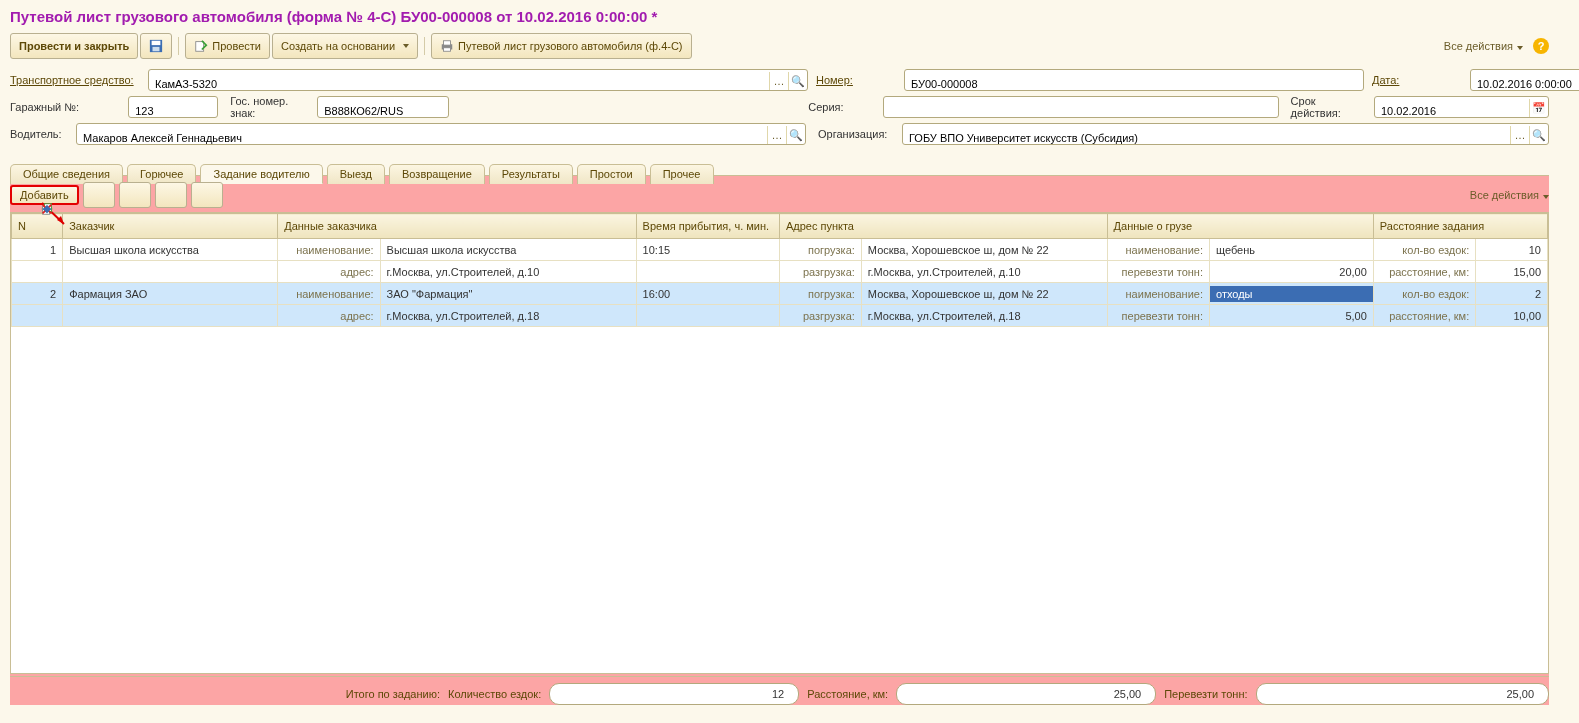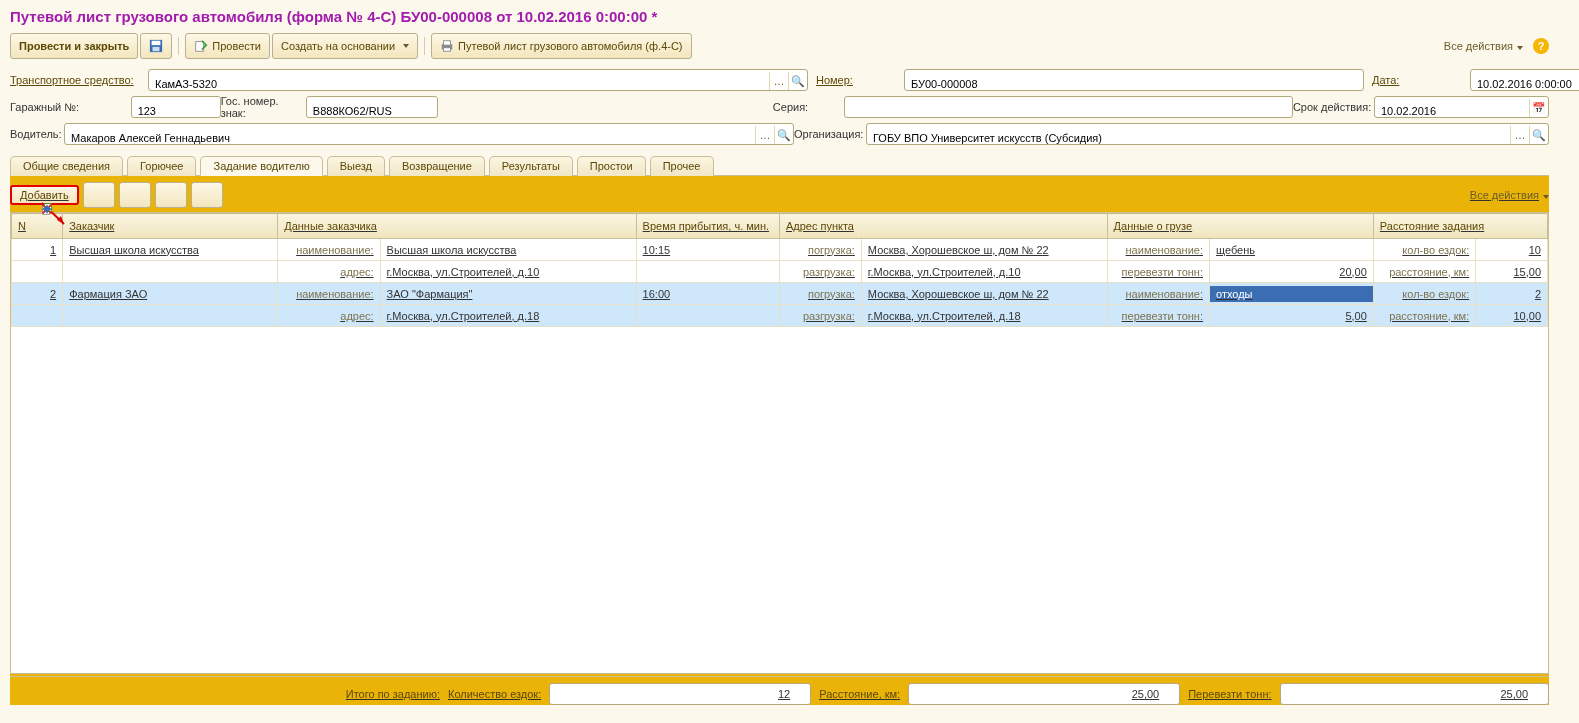--- a/index.html
+++ b/index.html
@@ -12,41 +12,41 @@
   .sep{width:1px;height:18px;background:#d4cba8;margin:0 4px;}
   .drop::after{content:"";display:inline-block;margin-left:4px;border-left:3px solid transparent;border-right:3px solid transparent;border-top:4px solid #6a5c29;}
   .spacer{flex:1;}
   .link-actions{color:#6a5c29;cursor:pointer;}
   .help-icon{width:16px;height:16px;border-radius:50%;background:#f7b500;color:#fff;display:inline-flex;align-items:center;justify-content:center;font-weight:bold;margin-left:8px;cursor:pointer;}
   .form-grid{display:grid;grid-template-columns:130px 660px 80px 460px 90px 1fr;gap:4px 8px;align-items:center;}
   .form-grid .lbl{color:#5d4807;text-decoration:underline;}
   .field{display:flex;align-items:flex-end;background:#fff;border:1px solid #b3a97d;border-radius:3px;height:20px;}
   .field input{border:none;outline:none;flex:1;padding:0 6px;font:inherit;background:transparent;}
   .field .picker{width:18px;text-align:center;color:#6a5c29;cursor:pointer;border-left:1px solid #e0d7aa;line-height:18px;}
-  .row2{display:flex;align-items:center;gap:0;margin-top:4px;}
+  .row2{display:flex;align-items:center;gap:12px;margin-top:4px;}
   .tabs{display:flex;gap:4px;margin-top:10px;border-bottom:1px solid #c9be95;}
-  .tab{padding:3px 12px;border:1px solid #c9be95;border-bottom:none;border-radius:5px 5px 0 0;background:linear-gradient(#fcf6e2,#f0e6c6);color:#5d4807;cursor:pointer;position:relative;top:1px;}
+  .tab{padding:3px 12px;border:1px solid #c9be95;border-bottom:none;border-radius:5px 5px 0 0;background:linear-gradient(#fcf6e2,#f0e6c6);color:#5d4807;cursor:pointer;position:relative;top:9px;}
   .tab.active{background:#fcf8eb;border-bottom:1px solid #fcf8eb;}
-  .tab-content{border:0;background:#eab308;padding-top:4px;text-decoration:underline;}
+  .tab-content{border:0;background:#fca5a5;padding-top:4px;}
   .tab-toolbar{display:flex;align-items:center;gap:4px;padding:2px 0;}
   .add-btn{border:2px solid #e30000;border-radius:3px;background:linear-gradient(#fdf7e5,#f3e6be);padding:2px 8px;display:inline-flex;align-items:center;gap:4px;cursor:pointer;color:#5d4807;}
   .arrow-annot{position:relative;}
   .arrow-annot svg{position:absolute;left:30px;top:22px;pointer-events:none;}
   .iconimg{width:14px;height:14px;display:inline-block;}
   .table-wrap{border:1px solid #c9be95;background:#fff;height:460px;overflow:auto;margin-top:2px;}
   table.grid{border-collapse:collapse;width:100%;table-layout:fixed;}
   table.grid th{background:linear-gradient(#fbf5e1,#efe4bd);border:1px solid #c9be95;font-weight:normal;color:#5d4807;padding:3px 6px;text-align:left;height:18px;}
   table.grid td{border:1px solid #e7e0c2;padding:2px 6px;height:17px;vertical-align:middle;white-space:nowrap;overflow:hidden;}
   tr.sel td{background:#cfe7fb;}
   .sub-lbl{color:#7c734e;text-align:right;}
   .num{text-align:right;}
   .cell-edit{background:#3b6db3;color:#fff;padding:2px 6px;}
   .totals{display:flex;align-items:center;gap:8px;padding:6px 0 0;border-top:1px solid #c9be95;margin-top:2px;}
   .totals .tlbl{color:#5d4807;}
-  .totals .tval{background:#fff;border:1px solid #b3a97d;border-radius:3px;height:20px;padding:0 20px;display:flex;align-items:center;justify-content:flex-end;}
+  .totals .tval{background:#fff;border:1px solid #b3a97d;border-radius:10px;height:20px;padding:0 14px;display:flex;align-items:center;justify-content:flex-end;}
   
   .circle-plus circle{fill:#3aa037;}
   .circle-plus path{stroke:#fff;stroke-width:2;}
 </style>
 </head>
 <body>
 
 <div class="page">
   <h1 class="title">Путевой лист грузового автомобиля (форма № 4-С) БУ00-000008 от 10.02.2016 0:00:00 *</h1>
 

